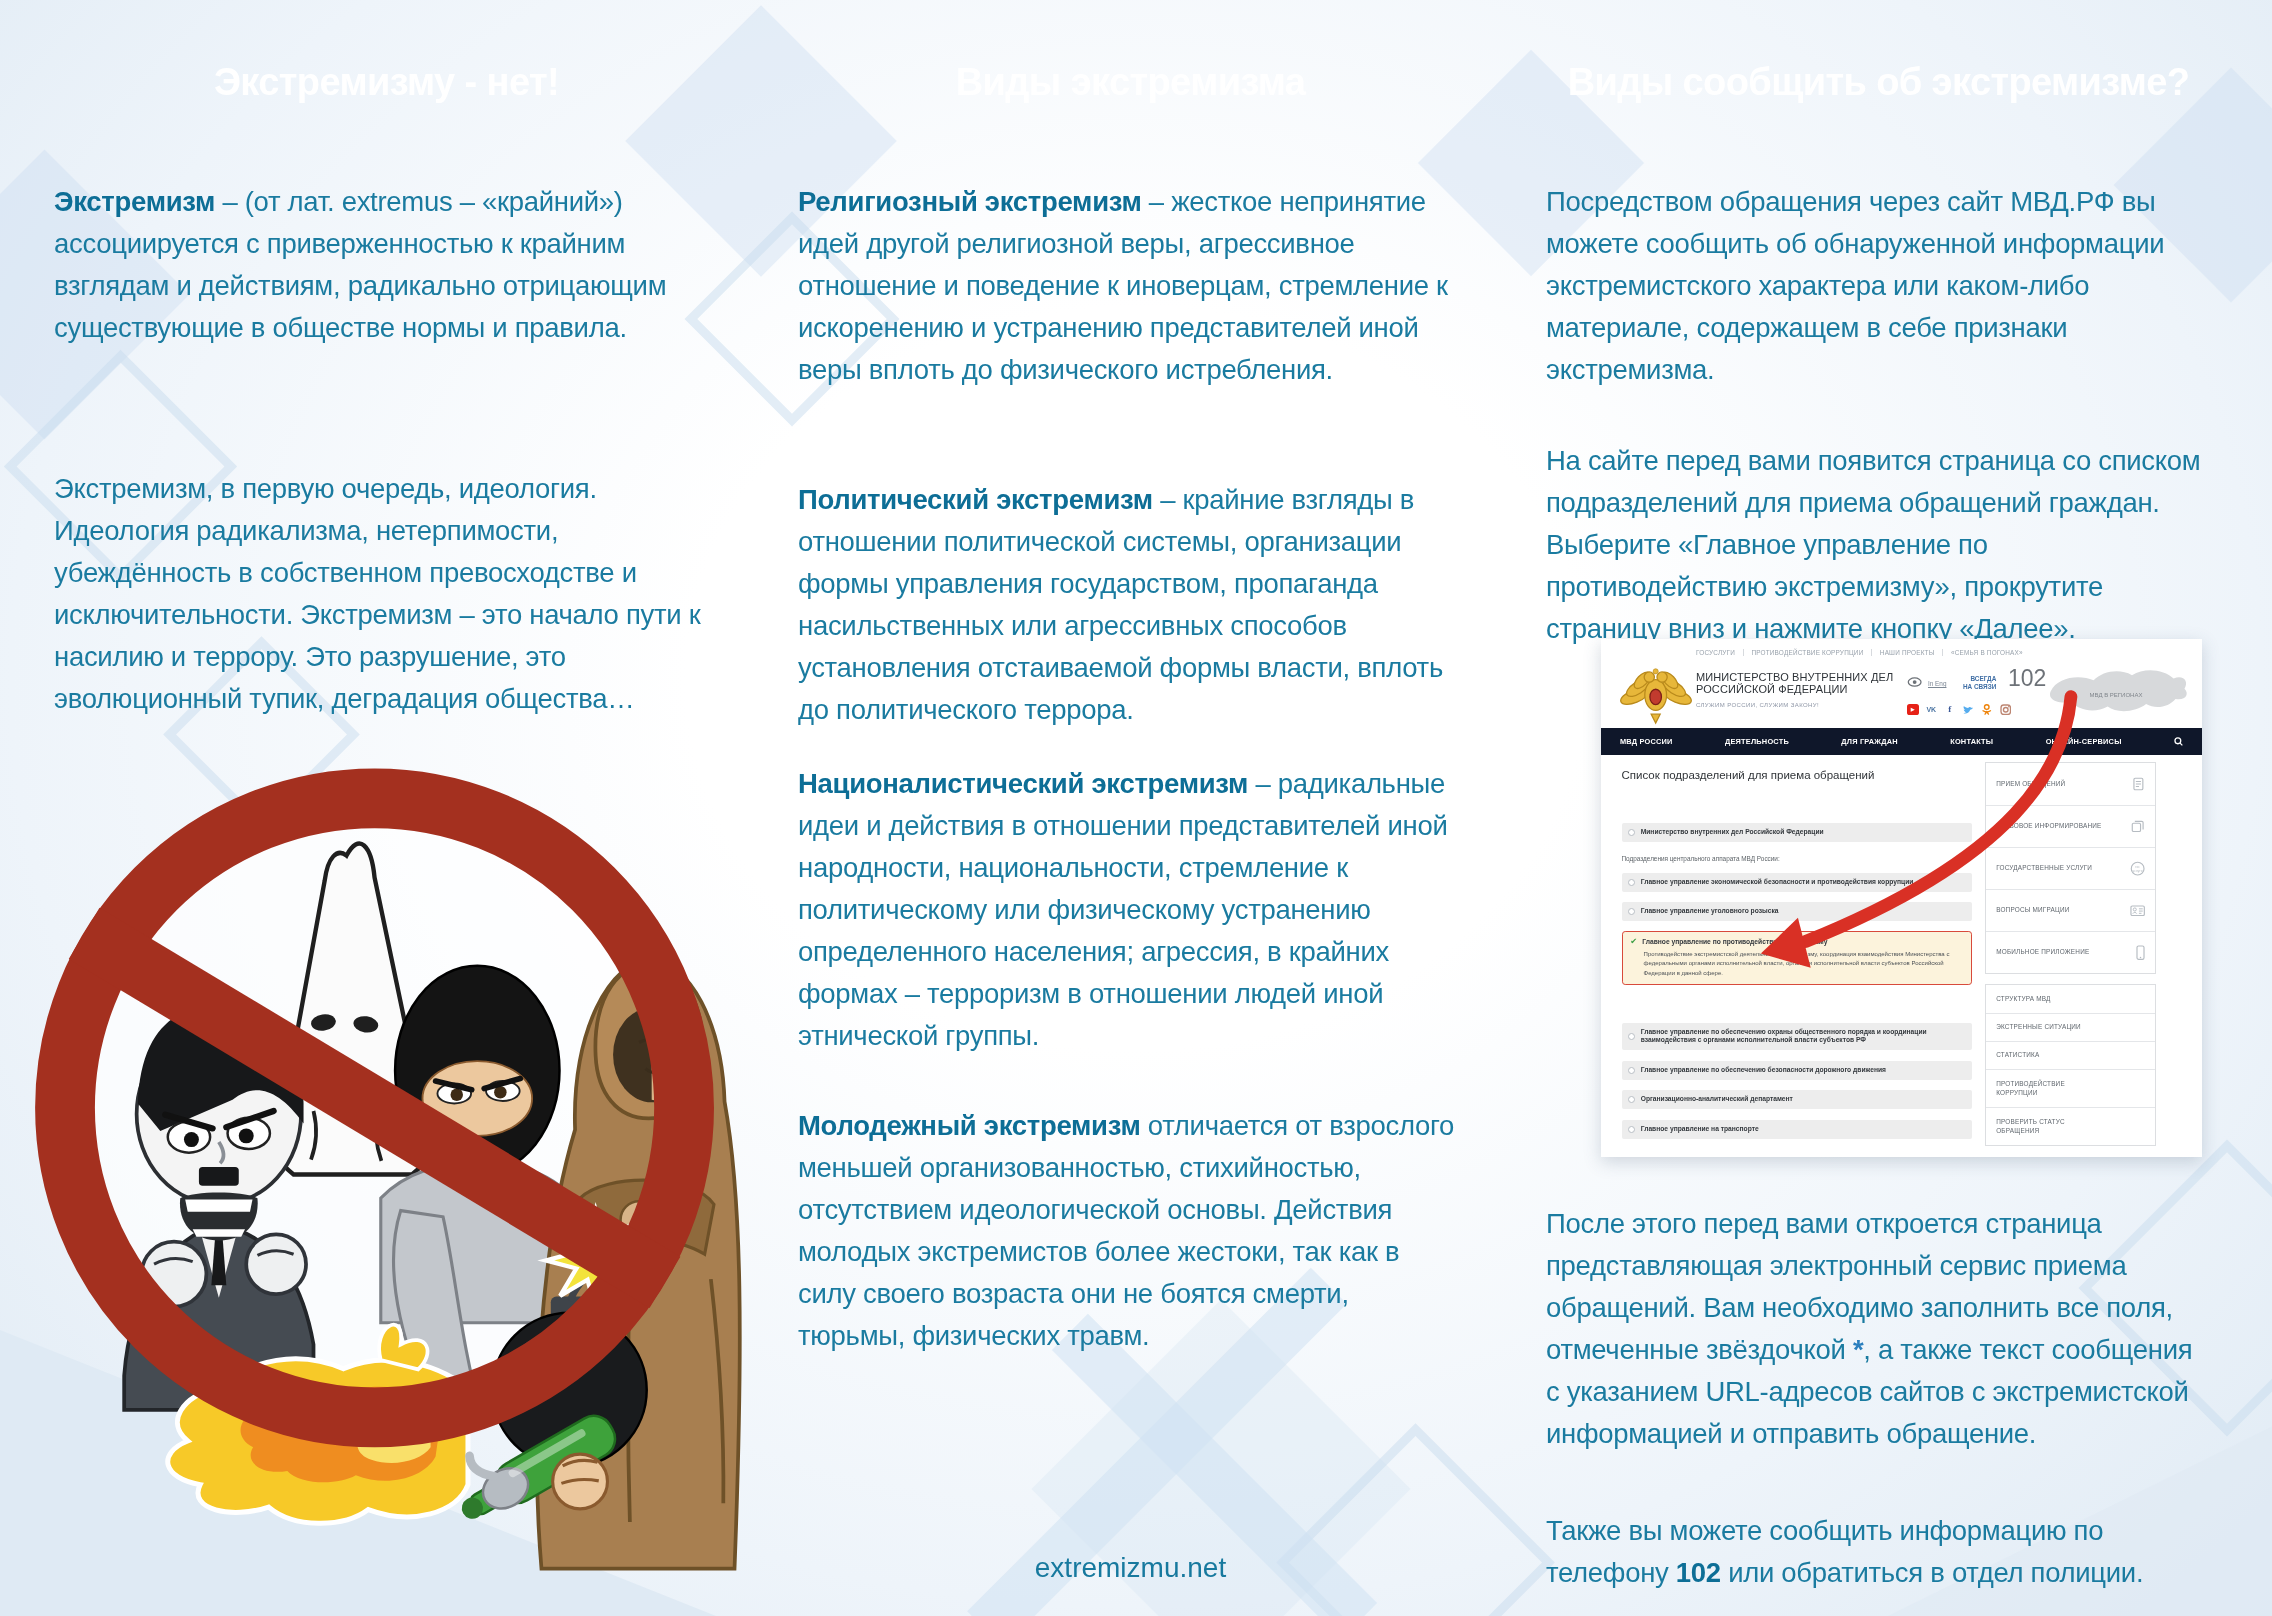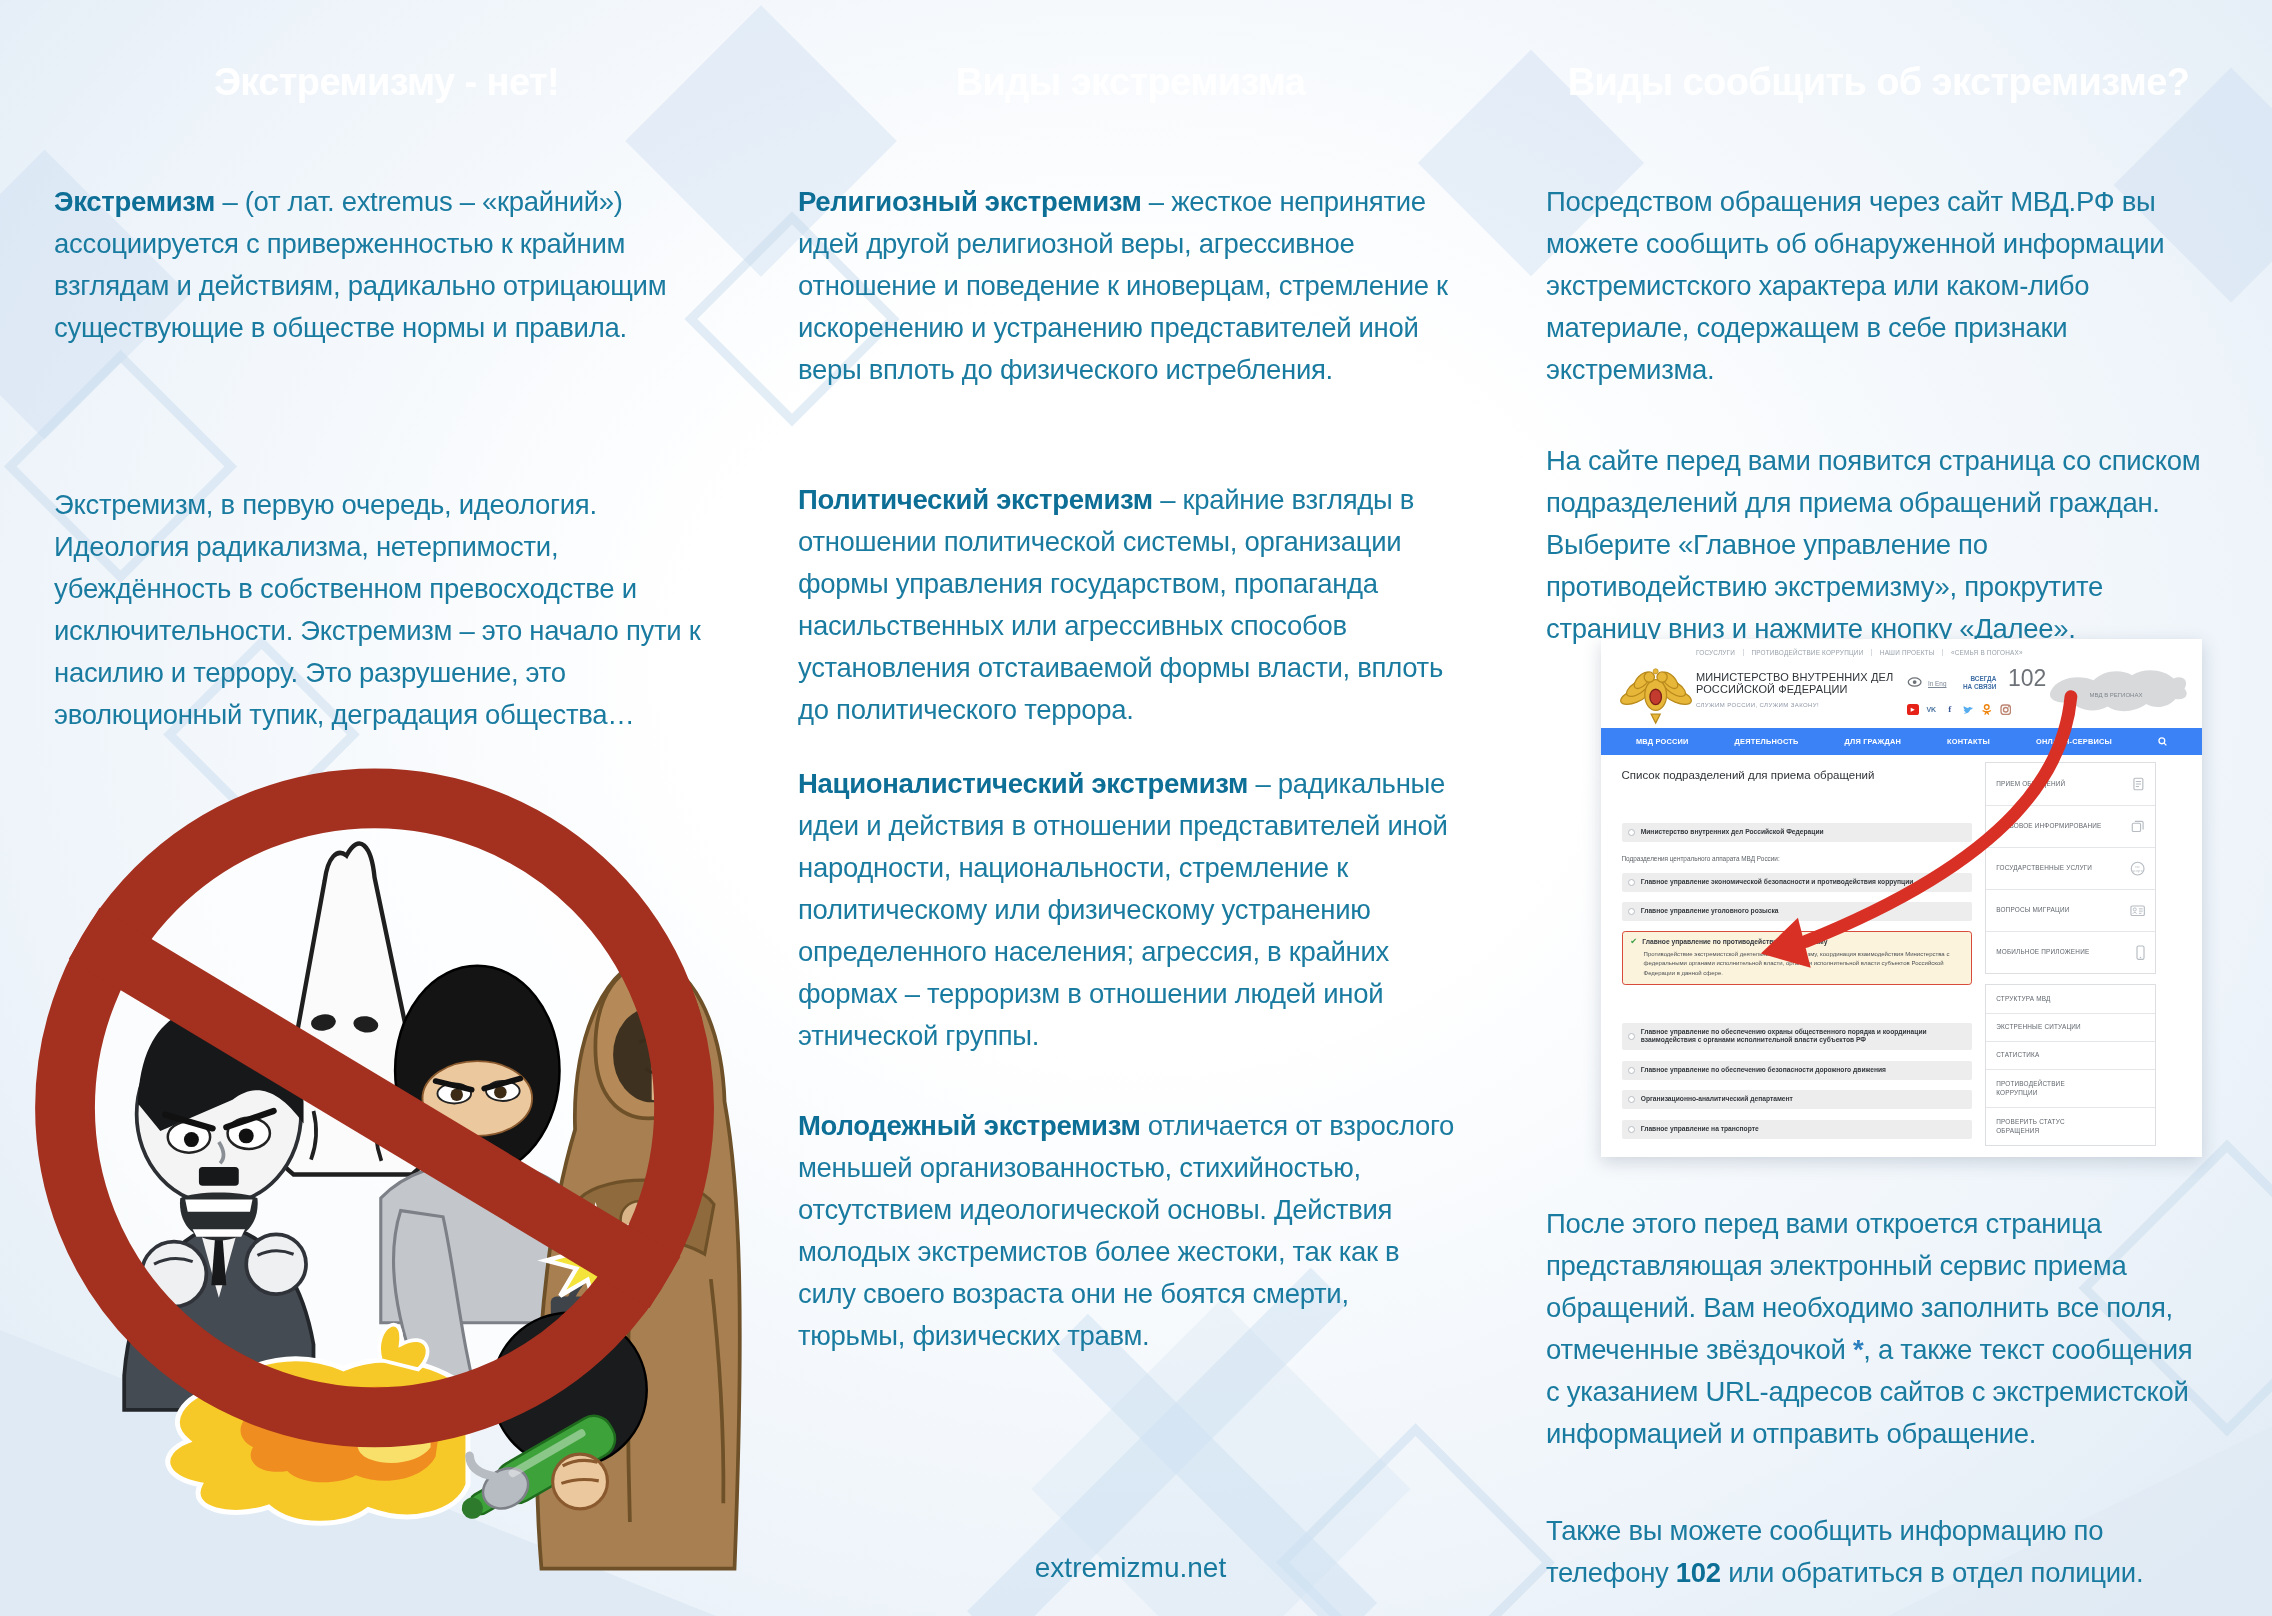--- a/index.html
+++ b/index.html
@@ -52,22 +52,22 @@
   .vsegda{position:absolute;left:362px;top:36px;font-size:6.4px;font-weight:700;color:#3f6ea5;text-align:right;line-height:7.7px;}
   .num102{position:absolute;left:407px;top:25.6px;font-size:23px;color:#6d7278;font-weight:400;}
   .socials{position:absolute;left:306px;top:64px;display:flex;gap:7px;align-items:center;height:12.8px;}
   .soc{display:inline-flex;align-items:center;justify-content:center;width:11.5px;height:11.5px;font-weight:700;}
   .soc.yt{background:#e62117;border-radius:2.6px;color:#fff;font-size:5.1px;}
   .soc.vk{color:#4c75a3;font-size:7px;}
   .soc.fb{color:#3b5998;font-size:9px;font-family:"Liberation Serif",serif;}
   .mvd-map{position:absolute;left:440px;top:16.6px;width:150px;height:64px;}
   .mvd-map .lbl{position:absolute;left:0;top:36px;width:100%;text-align:center;font-size:6px;color:#80868c;}
   .mvd-nav{
-    position:absolute;left:0;top:89px;width:100%;height:27px;background:#3b82f6;
-    display:flex;align-items:center;justify-content:space-between;padding:0 35px;
+    position:absolute;left:0;top:89px;width:100%;height:27px;background:#0f172a;
+    display:flex;align-items:center;justify-content:space-between;padding:0 19px;
     color:#fff;font-size:7.4px;font-weight:700;letter-spacing:0.2px;
   }
   .mvd-title{position:absolute;left:20.5px;top:127px;width:307px;font-size:11.5px;line-height:19px;color:#303438;}
   .opt{
     position:absolute;left:20.5px;width:350px;background:#ededed;border-radius:1.9px;
     display:flex;align-items:center;gap:5.8px;padding:5.1px 6.4px;min-height:19px;
     font-size:6.7px;font-weight:700;color:#33383d;line-height:8.3px;
   }
   .radio{flex:0 0 auto;width:7px;height:7px;border-radius:50%;background:#fff;border:0.6px solid #b9bfc5;}
   .opt-label{position:absolute;left:20.5px;top:216px;font-size:6.4px;color:#5d6368;}
@@ -107,21 +107,21 @@
   <div class="dm o" style="left:192px;top:665px;width:121px;height:121px;"></div>
   <div class="ribbon" style="left:914px;top:1432px;width:486px;height:51px;transform:rotate(-45deg);"></div>
   <div class="ribbon" style="left:1189px;top:1272px;width:51px;height:409px;transform:rotate(-45deg);"></div>
 </div>
 
 <div class="col" id="col1">
   <div class="band">
       <span>Экстремизму - нет!</span>
     </div>
   <p class="body-p" style="top:153px;"><b>Экстремизм</b><span> – (от лат. extremus – «крайний») ассоциируется с приверженностью к крайним взглядам и действиям, радикально отрицающим существующие в обществе нормы и правила.</span></p>
-  <p class="body-p" style="top:452px;margin-top:32px;"><span>Экстремизм, в первую очередь, идеология. Идеология радикализма, нетерпимости, убеждённость в собственном превосходстве и исключительности. Экстремизм – это начало пути к насилию и террору. Это разрушение, это эволюционный тупик, деградация общества…</span></p>
+  <p class="body-p" style="top:436px;margin-top:32px;"><span>Экстремизм, в первую очередь, идеология. Идеология радикализма, нетерпимости, убеждённость в собственном превосходстве и исключительности. Экстремизм – это начало пути к насилию и террору. Это разрушение, это эволюционный тупик, деградация общества…</span></p>
 </div>
 
 <svg id="illustration" viewBox="0 0 1140 1300">
   <circle cx="550" cy="555" r="470" fill="rgba(255,255,255,0.7)"></circle>
 
   <g>
     <path d="M505,150 C525,112 545,133 550,185 L620,520 C662,562 662,622 610,662 L420,662 C368,622 368,562 410,520 L470,190 C475,152 490,138 505,150 Z" fill="#fbfbfb" stroke="#1f1f1f" stroke-width="7"></path>
     <ellipse cx="468" cy="418" rx="20" ry="13" fill="#1f1f1f" transform="rotate(-8 468 418)"></ellipse>
     <ellipse cx="536" cy="421" rx="20" ry="13" fill="#1f1f1f" transform="rotate(8 536 421)"></ellipse>
     <path d="M472,500 q30,22 64,2" fill="none" stroke="#1f1f1f" stroke-width="6"></path>

